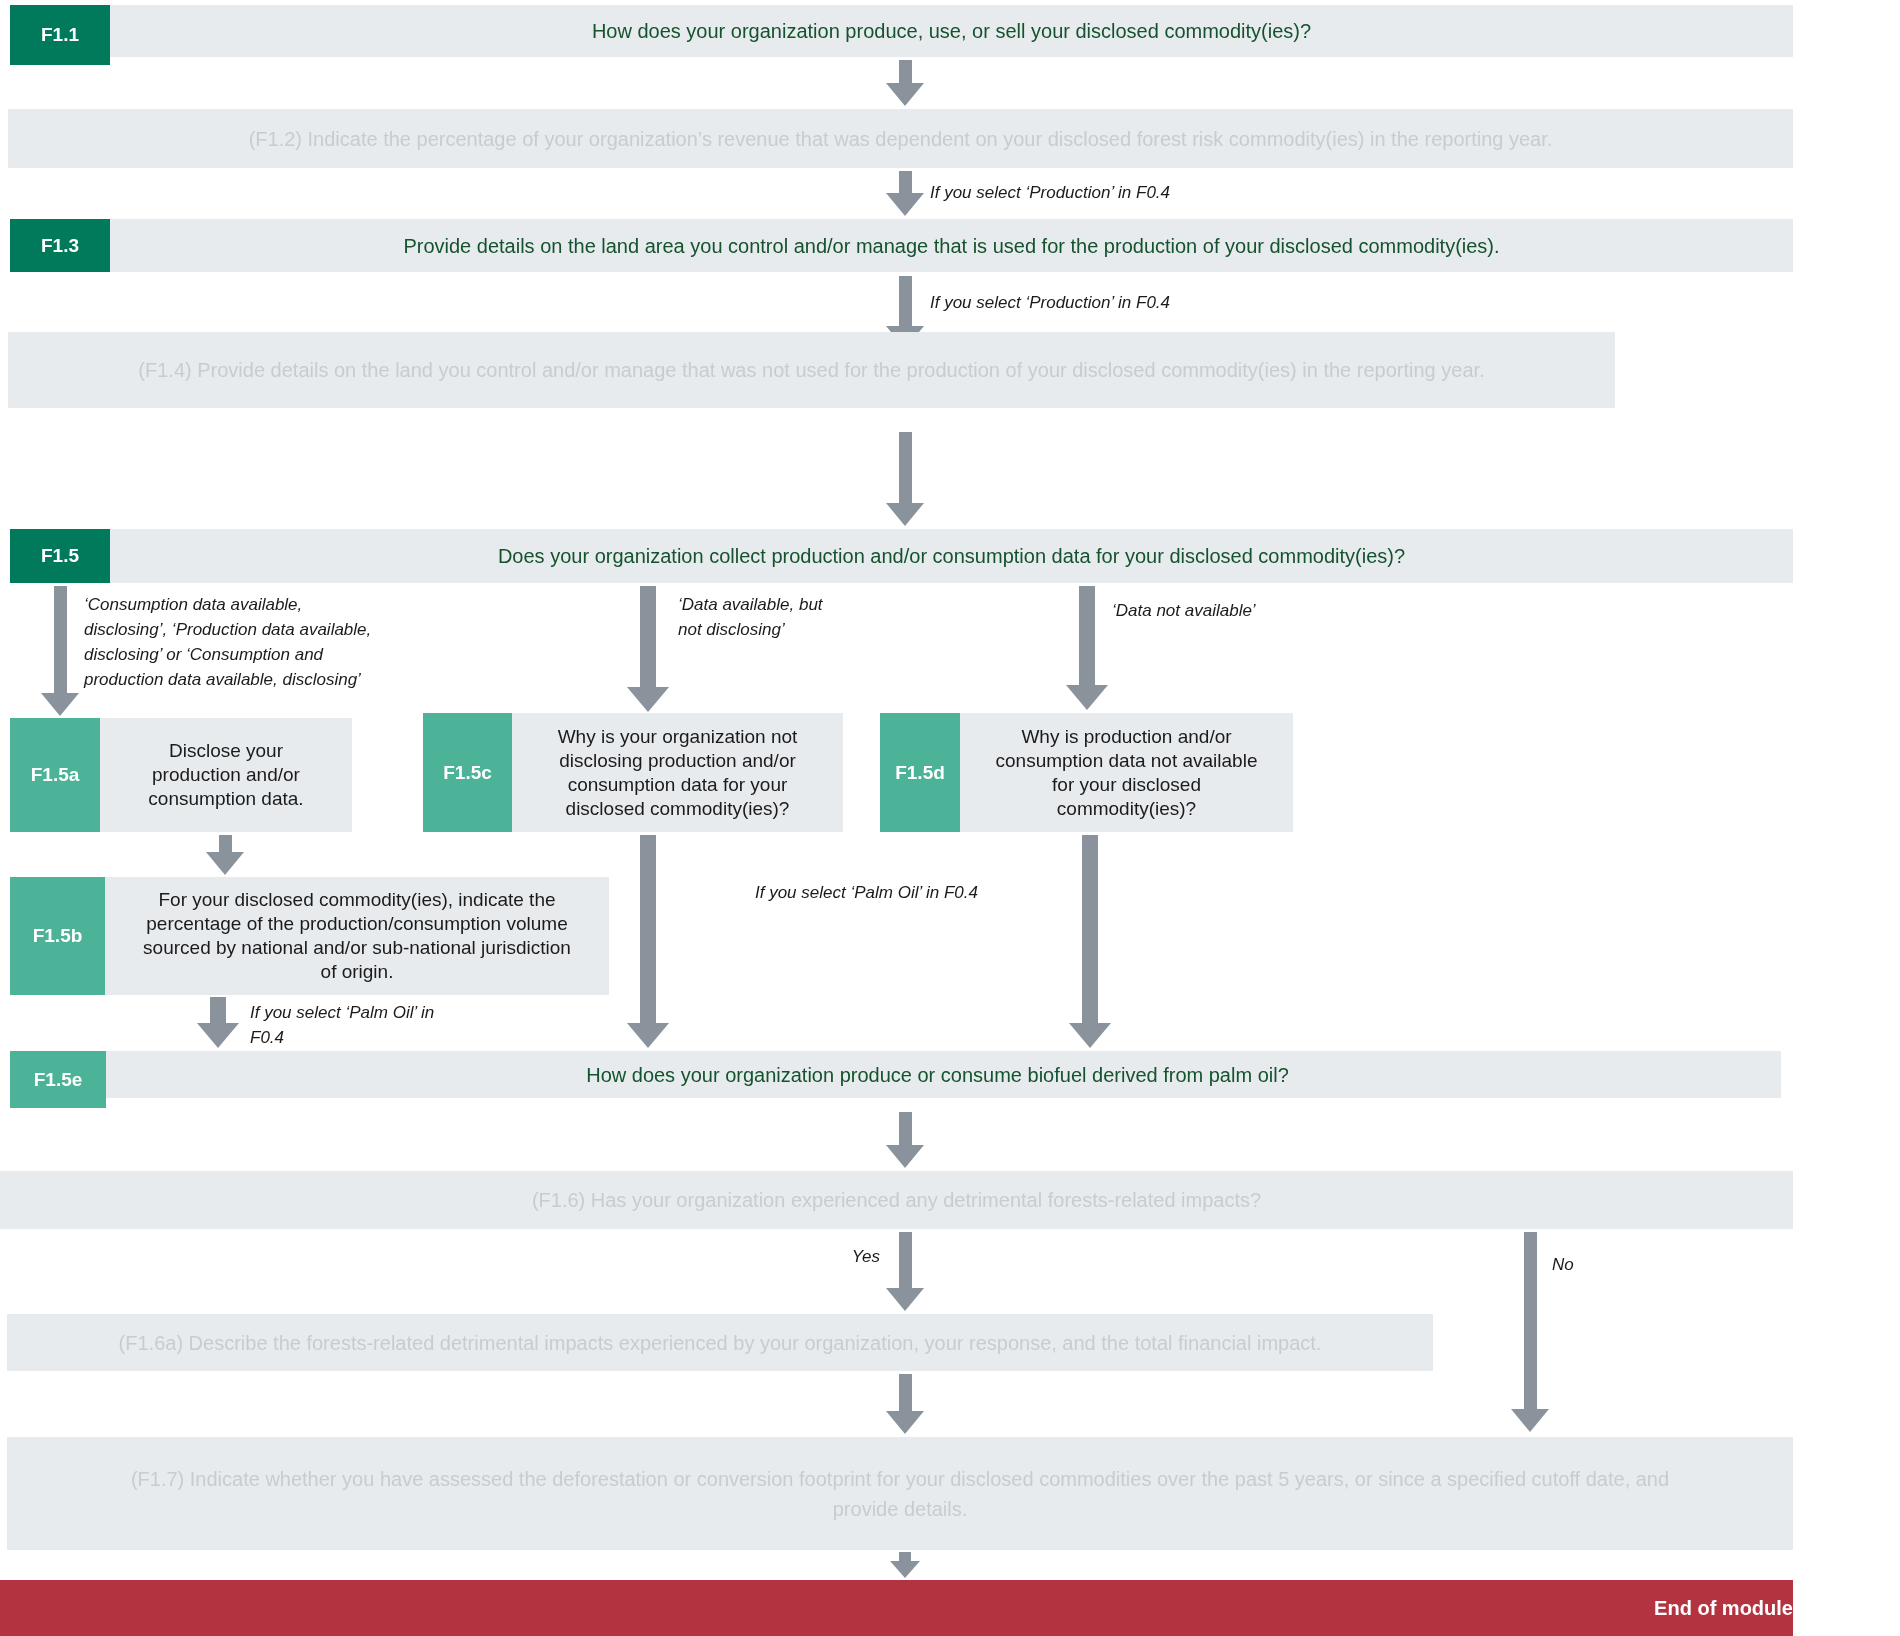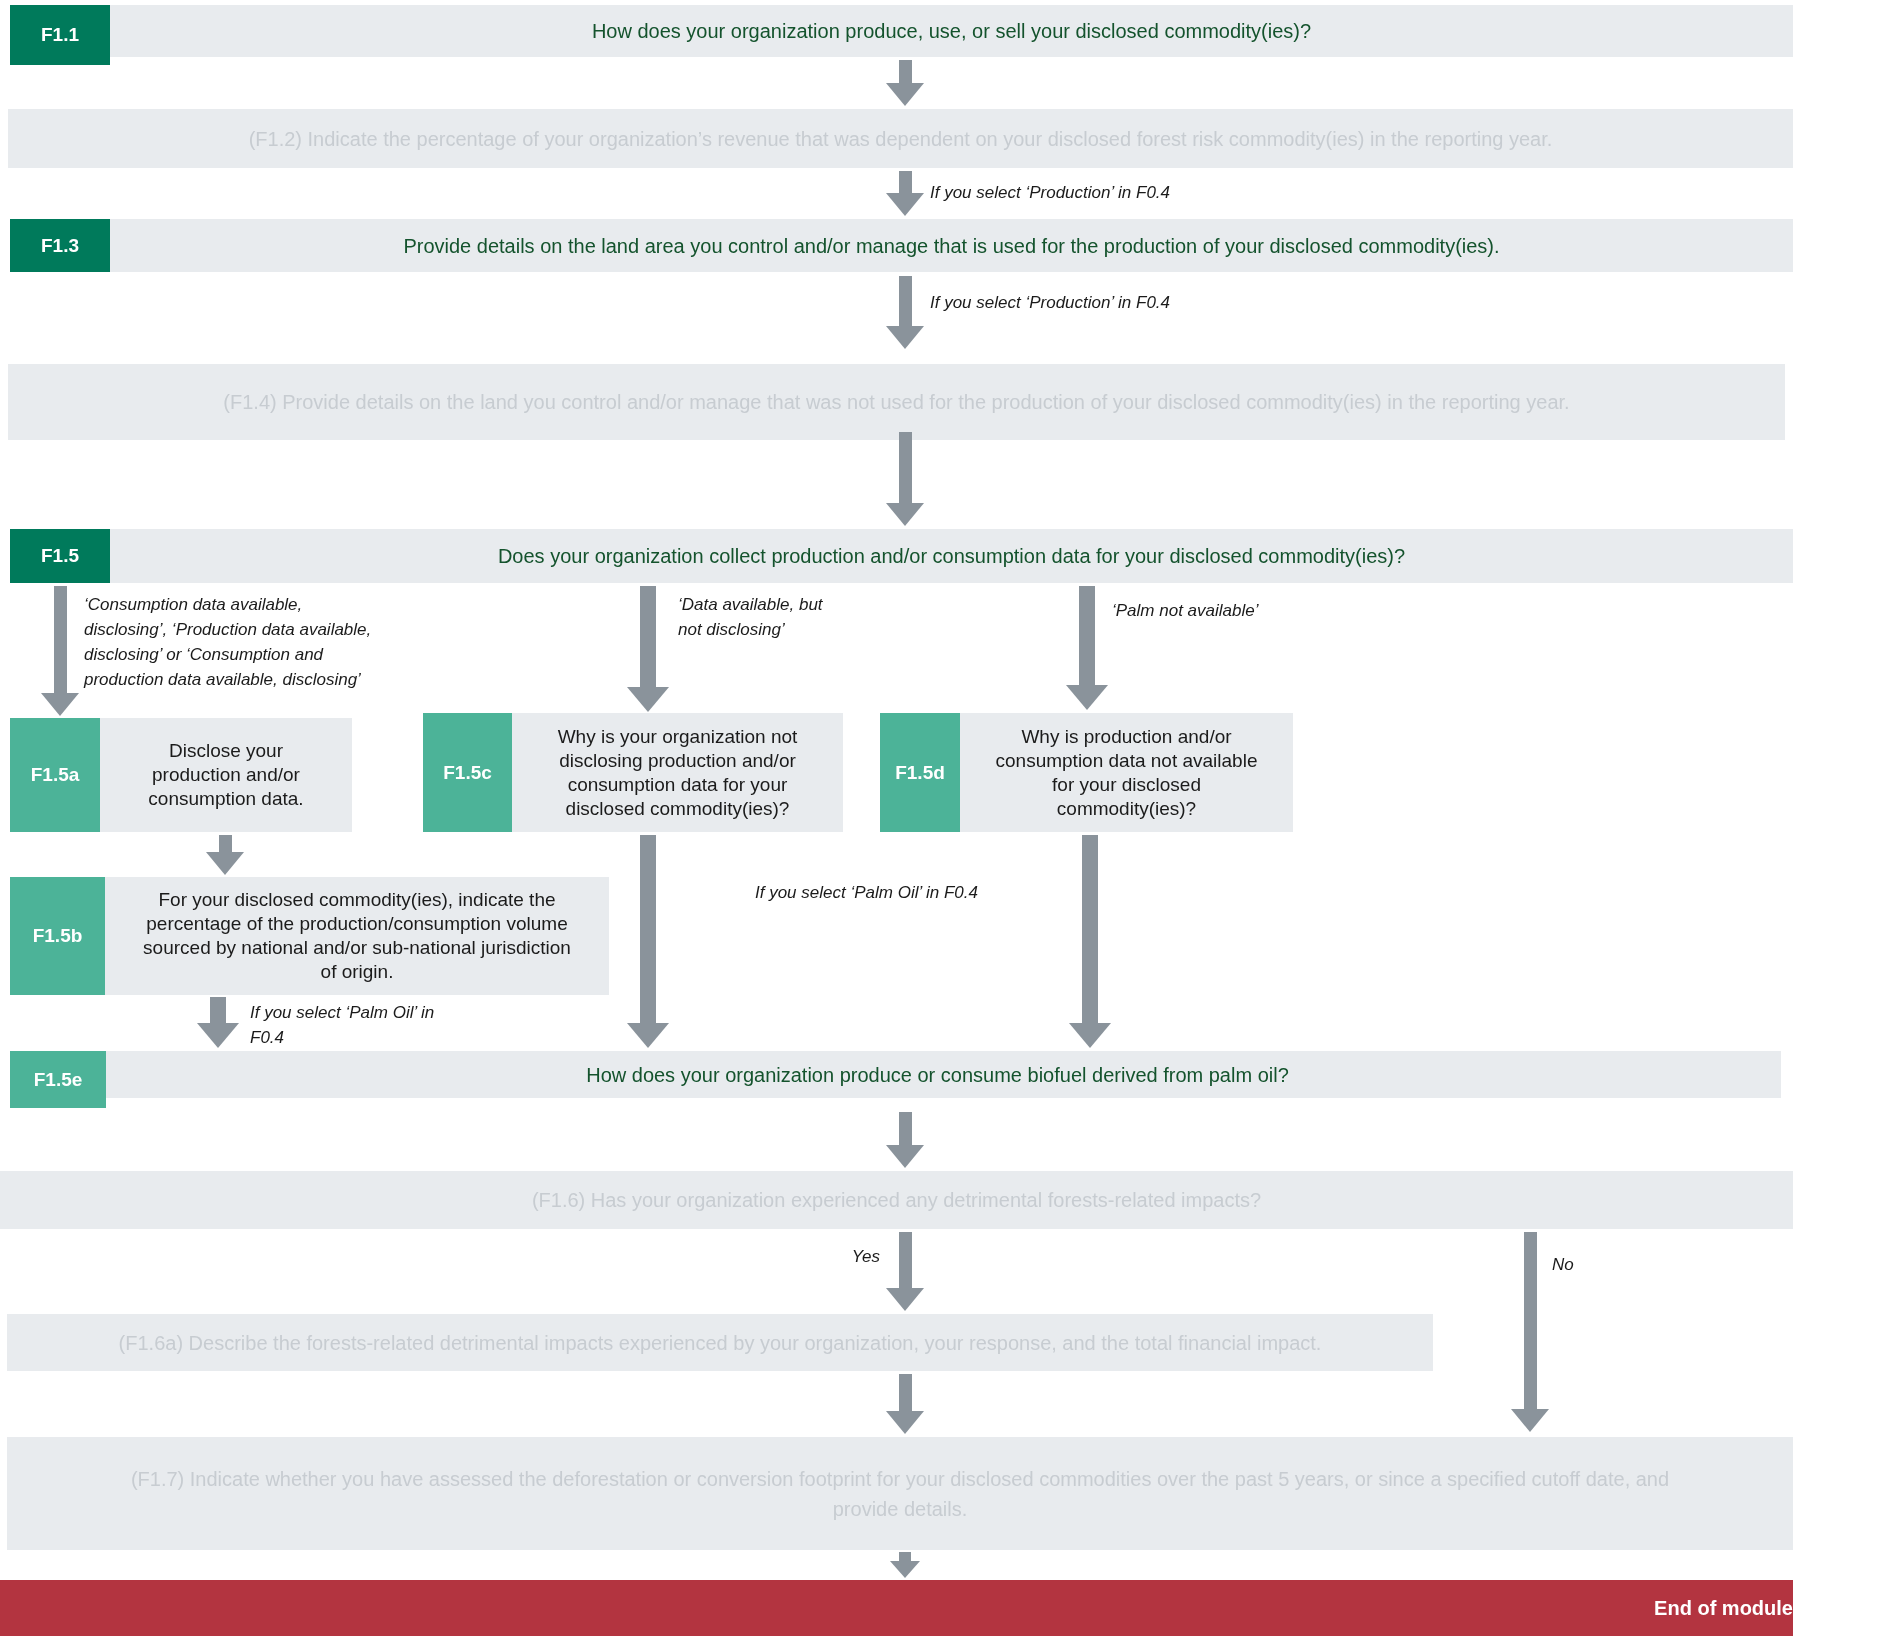--- a/index.html
+++ b/index.html
@@ -66,21 +66,21 @@
     <div class="qtext">Provide details on the land area you control and/or manage that is used for the production of your disclosed commodity(ies).</div>
   </div>
   <div class="qtag dark" style="left:10px;top:219px;width:100px;height:53px">F1.3</div>
 
   <div class="arr" style="left:886px;top:276px;width:38px;height:73px">
       <div class="shaft"></div>
       <div class="head"></div>
     </div>
   <div class="elabel" style="left:930px;top:290px">If you select ‘Production’ in F0.4</div>
 
-  <div class="qbar inactive" style="left:8px;top:364px;width:1777px;height:76px">
+  <div class="qbar inactive" style="left:8px;top:332px;width:1607px;height:76px">
     <div class="qtext">(F1.4) Provide details on the land you control and/or manage that was not used for the production of your disclosed commodity(ies) in the reporting year.</div>
   </div>
 
   <div class="arr" style="left:886px;top:432px;width:38px;height:94px">
       <div class="shaft"></div>
       <div class="head"></div>
     </div>
 
   <div class="qbar" style="left:110px;top:529px;width:1683px;height:54px">
     <div class="qtext">Does your organization collect production and/or consumption data for your disclosed commodity(ies)?</div>
@@ -100,21 +100,21 @@
       <div class="shaft"></div>
       <div class="head"></div>
     </div>
   <div class="elabel" style="left:678px;top:592px">‘Data available, but
 not disclosing’</div>
 
   <div class="arr big" style="left:1066px;top:586px;width:42px;height:124px">
       <div class="shaft"></div>
       <div class="head"></div>
     </div>
-  <div class="elabel" style="left:1112px;top:598px">‘Palm not available’</div>
+  <div class="elabel" style="left:1112px;top:598px">‘Data not available’</div>
 
   <div class="qtag teal" style="left:10px;top:718px;width:90px;height:114px">F1.5a</div>
   <div class="nbox" style="left:100px;top:718px;width:252px;height:114px">
     <div class="ntext" style="max-width:180px">Disclose your production and/or consumption data.</div>
   </div>
 
   <div class="qtag teal" style="left:423px;top:713px;width:89px;height:119px">F1.5c</div>
   <div class="nbox" style="left:512px;top:713px;width:331px;height:119px">
     <div class="ntext" style="max-width:272px">Why is your organization not disclosing production and/or consumption data for your disclosed commodity(ies)?</div>
   </div>

